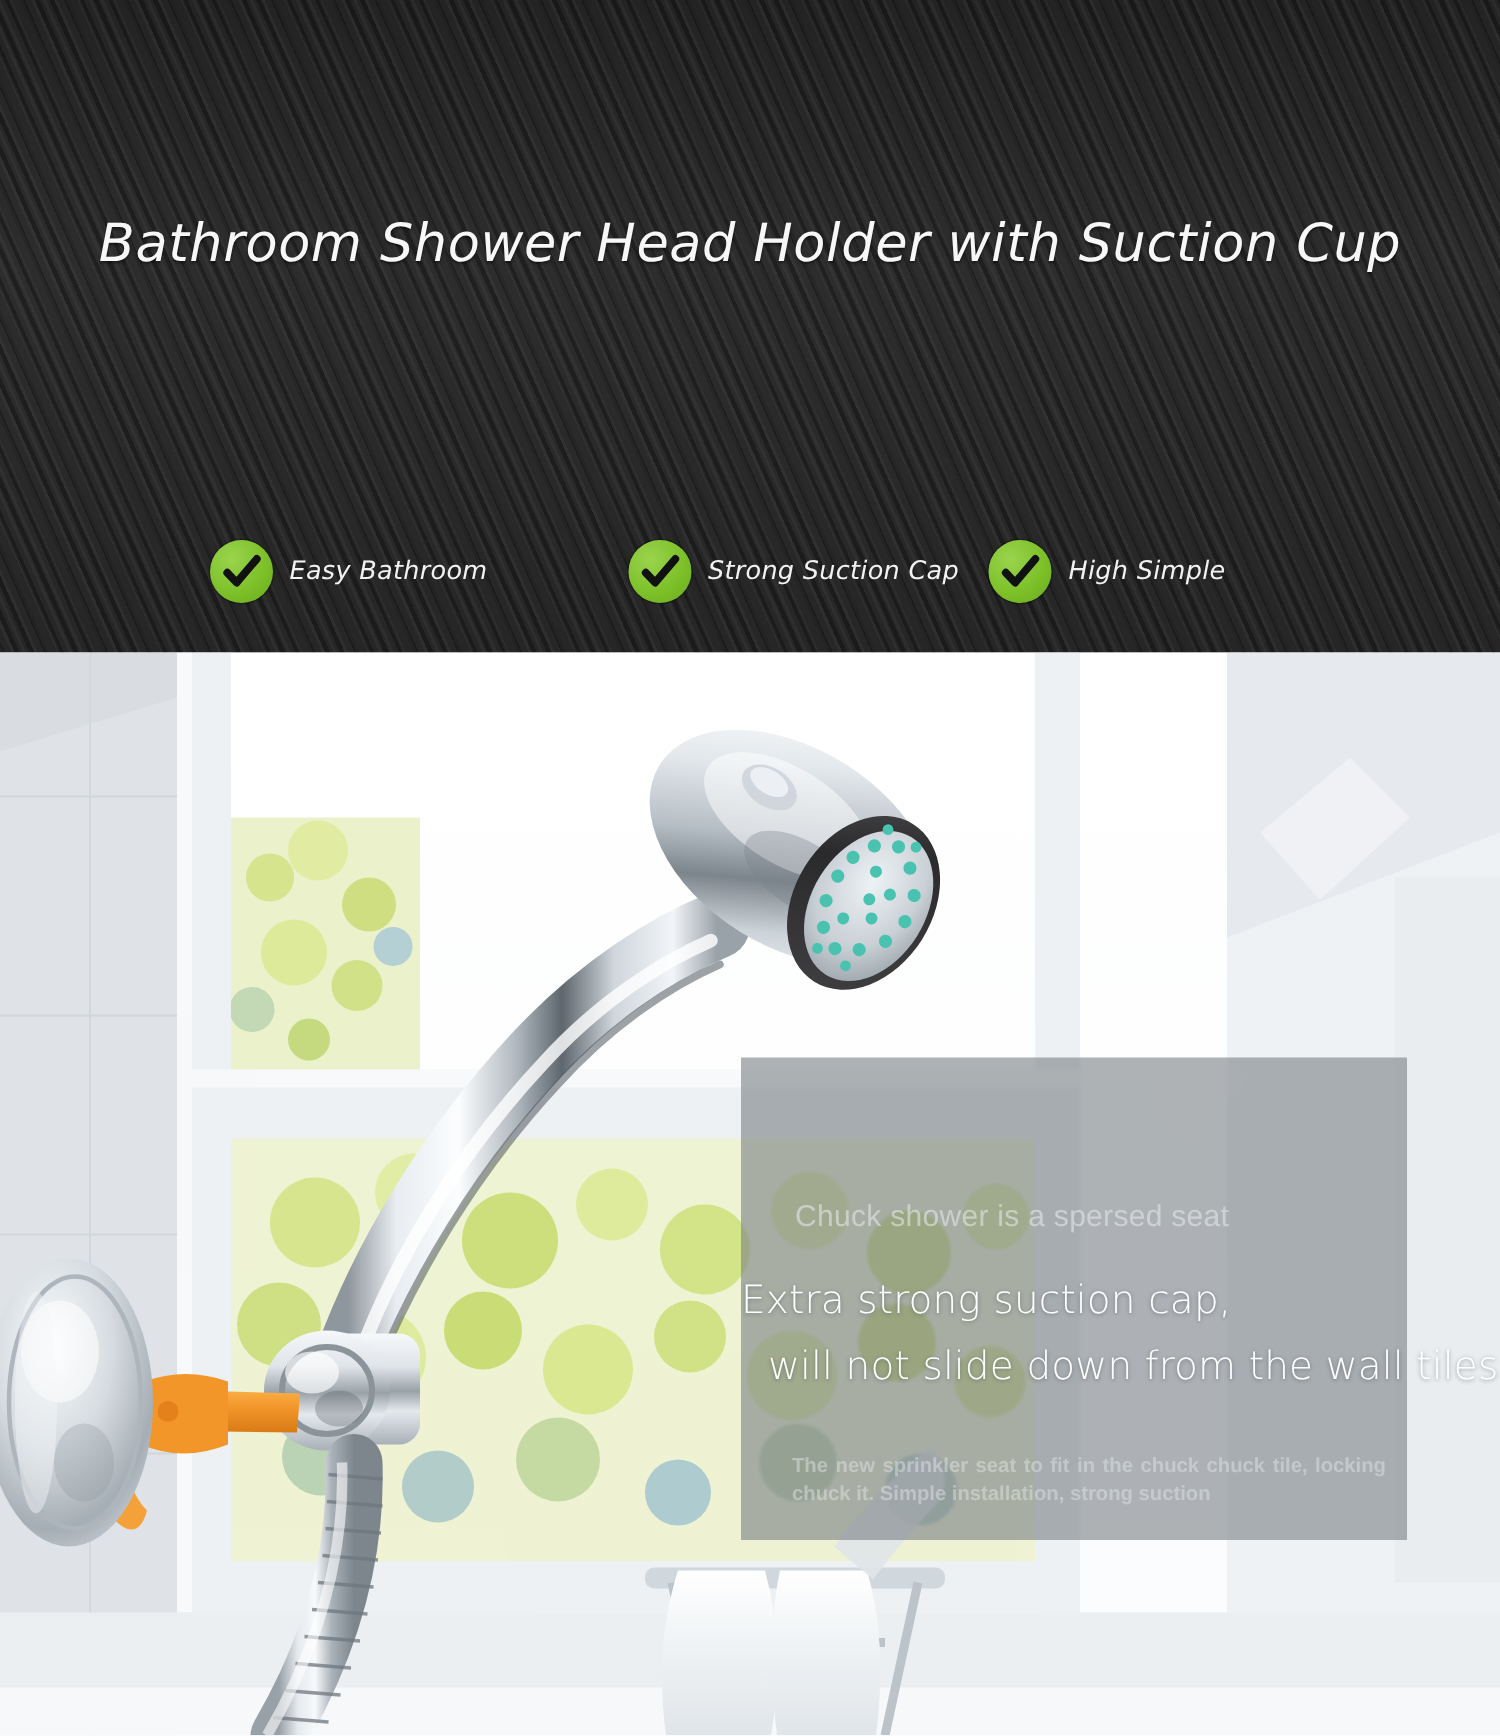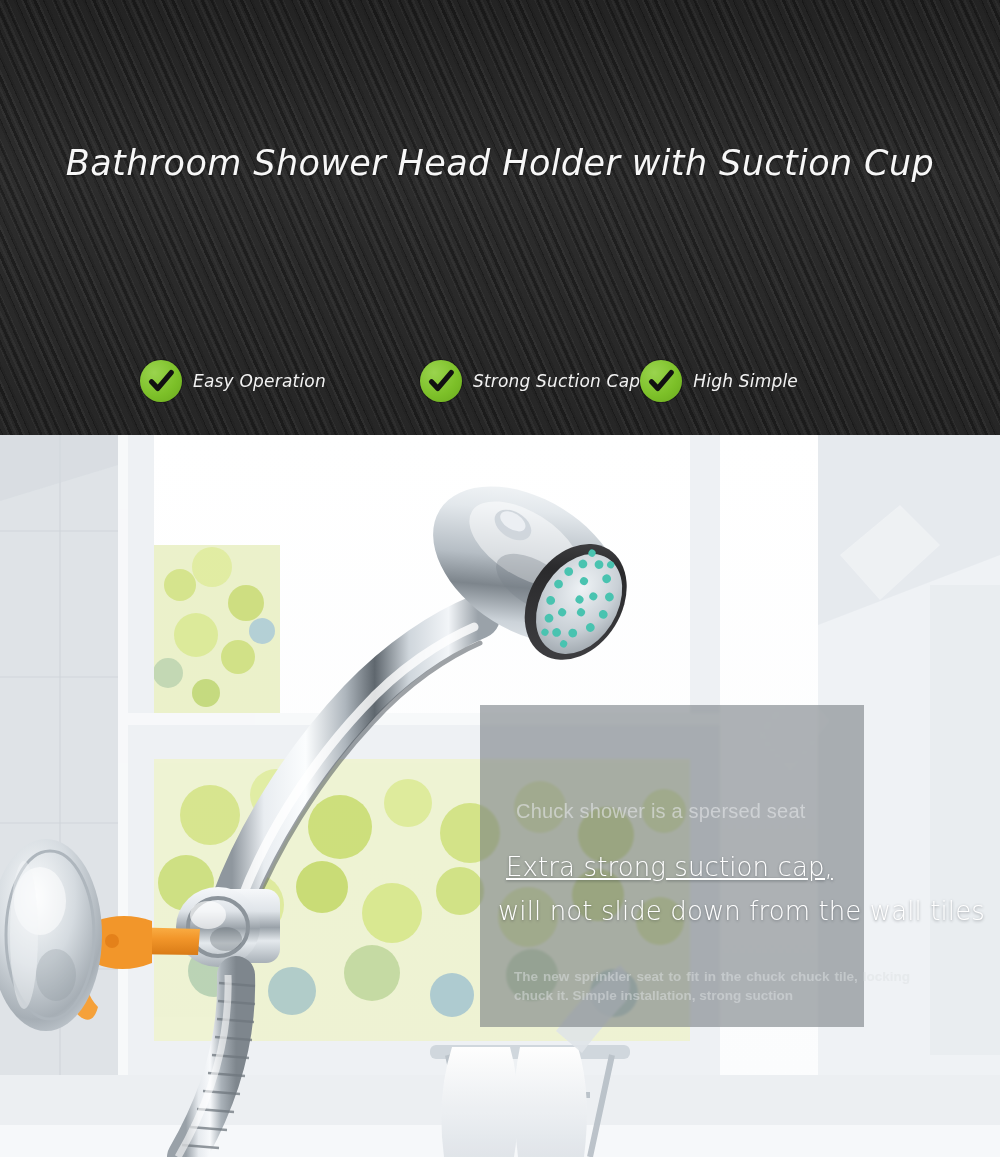--- a/index.html
+++ b/index.html
@@ -40,21 +40,21 @@
     text-shadow:0 1px 2px rgba(0,0,0,.5);
     font-style:italic;
   }
 
   .features{
     position:absolute;left:140px;top:355px;width:720px;height:52px;
     display:flex;align-items:center;
   }
   .feature{display:flex;align-items:center;}
   .feature.f1{margin-right:94px;}
-  .feature.f2{}
+  .feature.f2{margin-right:20px;}
 
   .check-badge{
     position:relative;width:42px;height:42px;border-radius:50%;
     background:radial-gradient(circle at 34% 30%,#9ad44e 0%,#7cc028 58%,#6aa91f 100%);
     flex:0 0 auto;margin-right:11px;
     box-shadow:0 0 0 1px rgba(0,0,0,.25);
   }
   .check-badge svg{position:absolute;left:0;top:0;}
 
   .feature-label{
@@ -69,41 +69,41 @@
 
   
   .photo{
     position:absolute;left:0;top:435px;width:1000px;height:722px;
     overflow:hidden;background:#f4f6f8;
   }
   .photo svg{display:block;width:1000px;height:722px;}
 
   
   .overlay-panel{
-    position:absolute;left:480px;top:270px;width:384px;height:322px;
+    position:absolute;left:494px;top:270px;width:444px;height:322px;
     background:rgba(120,126,132,.60);
     backdrop-filter:blur(1px);
   }
   .ov-head{
     position:absolute;left:36px;top:95px;
     color:rgba(226,228,230,.62);
     font-family:"Liberation Sans",sans-serif;
     font-size:20px;font-weight:400;letter-spacing:.2px;white-space:nowrap;
   }
   .ov-main{
     position:absolute;left:0;top:140px;width:456px;
   }
   .ov-line{
     color:#ffffff;
     font-family:"DejaVu Sans",sans-serif;
     font-size:26px;font-weight:300;letter-spacing:.1px;
     white-space:nowrap;line-height:44px;
     text-shadow:0 1px 3px rgba(40,45,50,.45);
   }
-  .ov-line.l1{padding-left:26px;text-decoration:underline;}
+  .ov-line.l1{}
   .ov-line.l2{padding-left:18px;}
   .ov-foot{
     position:absolute;left:34px;top:262px;width:396px;
     color:rgba(222,225,228,.50);
     font-family:"Liberation Sans",sans-serif;
     font-size:13.5px;font-weight:700;line-height:19px;
     text-align:justify;
   }
 </style>
 </head>
@@ -116,21 +116,21 @@
     <div class="banner-title">Bathroom Shower Head Holder with Suction Cup</div>
 
     <div class="features">
 
       <div class="feature f1">
         <span class="check-badge">
           <svg width="42" height="42" viewBox="0 0 42 42">
             <path d="M11.5 21.8 L17.8 28.4 L31.2 12.6" fill="none" stroke="#111111" stroke-width="5.2" stroke-linecap="round" stroke-linejoin="round"></path>
           </svg>
         </span>
-        <span class="feature-label">Easy Operation</span>
+        <span class="feature-label">Easy Bathroom</span>
       </div>
 
       <div class="feature f2">
         <span class="check-badge">
           <svg width="42" height="42" viewBox="0 0 42 42">
             <path d="M11.5 21.8 L17.8 28.4 L31.2 12.6" fill="none" stroke="#111111" stroke-width="5.2" stroke-linecap="round" stroke-linejoin="round"></path>
           </svg>
         </span>
         <span class="feature-label">Strong Suction Cap</span>
       </div>

